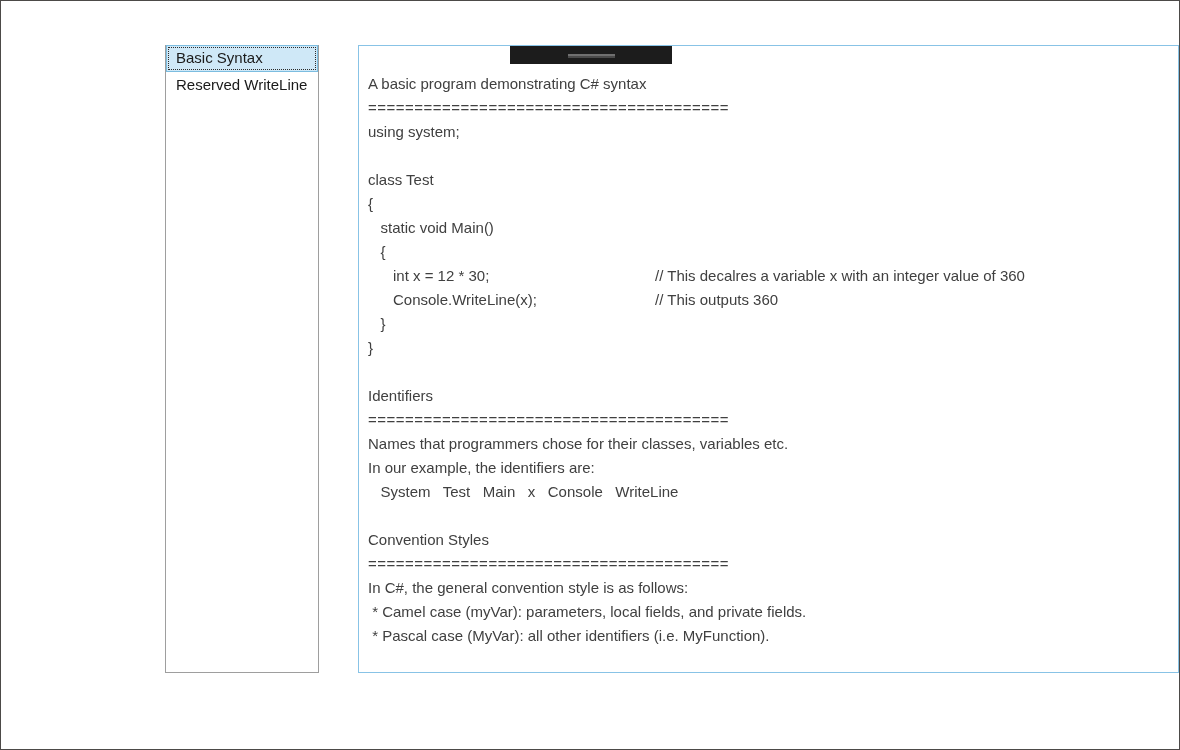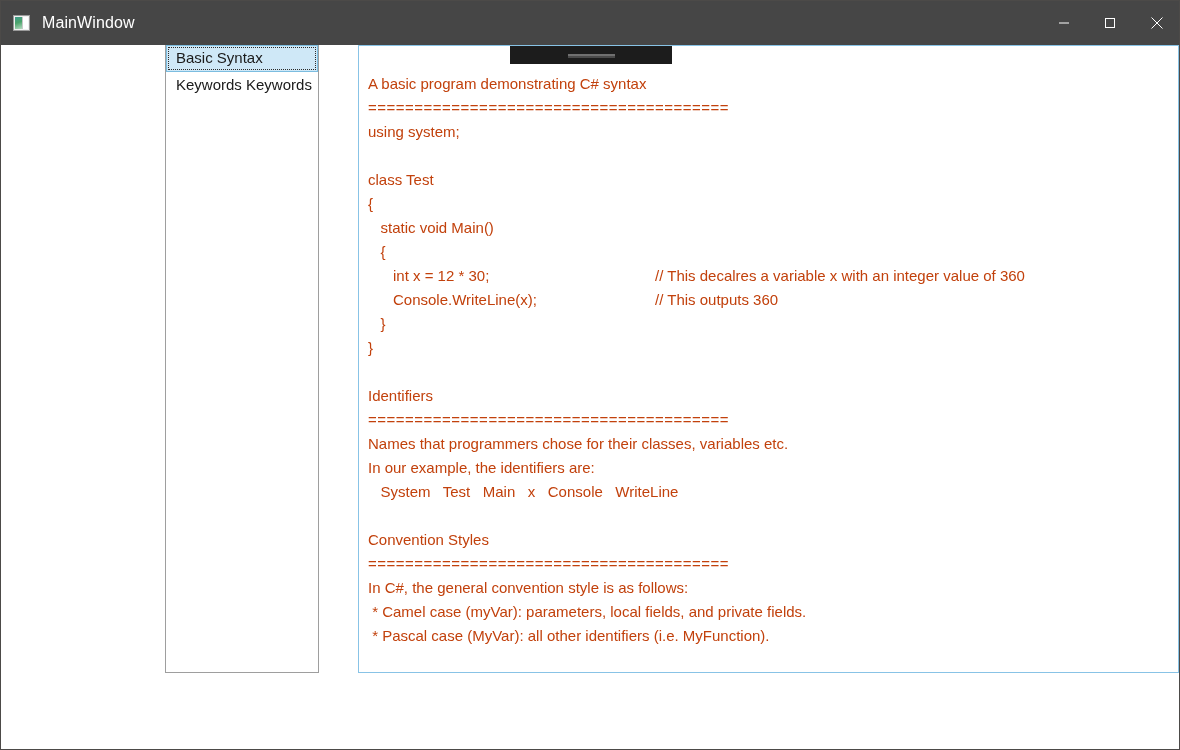--- a/index.html
+++ b/index.html
@@ -153,21 +153,21 @@
     border-top: 1px solid #88c3e6;
     background: #ffffff;
     overflow: hidden;
   }
   .content-text {
     position: absolute;
     left: 9px;
     top: 26px;
     font-size: 15px;
     line-height: 24px;
-    color: #c2410c;
+    color: #404040;
     white-space: pre;
     font-family: "Liberation Sans", sans-serif;
   }
   .content-text .row { height: 24px; display: block; }
   .content-text .cmt {
     display: inline-block;
     width: 287px;
   }
   .rule {
     letter-spacing: 0.5px;
@@ -200,51 +200,27 @@
     width: 1178px;
     height: 76px;
     background: #ffffff;
   }
 </style>
 </head>
 <body>
 
 <div class="window">
 
-  <div class="titlebar">
-    <div class="titlebar-left">
-      <span class="app-icon"></span>
-      <span class="title-text">MainWindow</span>
-    </div>
-    <div class="winbtns">
-      <div class="winbtn">
-        <svg width="12" height="12" viewBox="0 0 12 12">
-          <line x1="1" y1="6" x2="11" y2="6" stroke="#ffffff" stroke-width="1"></line>
-        </svg>
-      </div>
-      <div class="winbtn">
-        <svg width="12" height="12" viewBox="0 0 12 12">
-          <rect x="1.5" y="1.5" width="9" height="9" fill="none" stroke="#ffffff" stroke-width="1"></rect>
-        </svg>
-      </div>
-      <div class="winbtn close">
-        <svg width="14" height="14" viewBox="0 0 14 14">
-          <line x1="1.5" y1="1.5" x2="12.5" y2="12.5" stroke="#ffffff" stroke-width="1"></line>
-          <line x1="12.5" y1="1.5" x2="1.5" y2="12.5" stroke="#ffffff" stroke-width="1"></line>
-        </svg>
-      </div>
-    </div>
-  </div>
 
   <div class="client">
 
 
     <div class="col col-b">
       <div class="list-item selected">Basic Syntax</div>
-      <div class="list-item">Keywords Keywords</div>
+      <div class="list-item">Reserved WriteLine</div>
     </div>
 
     <div class="content-panel">
       <div class="dark-handle">
         <span class="grip"></span>
       </div>
       <div class="content-text" id="content-text"><span class="row">A basic program demonstrating C# syntax</span><span class="row rule">=======================================</span><span class="row">using system;</span><span class="row">&nbsp;</span><span class="row">class Test</span><span class="row">{</span><span class="row">   static void Main()</span><span class="row">   {</span><span class="row"><span class="cmt">      int x = 12 * 30;</span><span>// This decalres a variable x with an integer value of 360</span></span><span class="row"><span class="cmt">      Console.WriteLine(x);</span><span>// This outputs 360</span></span><span class="row">   }</span><span class="row">}</span><span class="row">&nbsp;</span><span class="row">Identifiers</span><span class="row rule">=======================================</span><span class="row">Names that programmers chose for their classes, variables etc.</span><span class="row">In our example, the identifiers are:</span><span class="row">   System   Test   Main   x   Console   WriteLine</span><span class="row">&nbsp;</span><span class="row">Convention Styles</span><span class="row rule">=======================================</span><span class="row">In C#, the general convention style is as follows:</span><span class="row"> * Camel case (myVar): parameters, local fields, and private fields.</span><span class="row"> * Pascal case (MyVar): all other identifiers (i.e. MyFunction).</span></div>
     </div>
 
     <div class="bottom-strip"></div>

